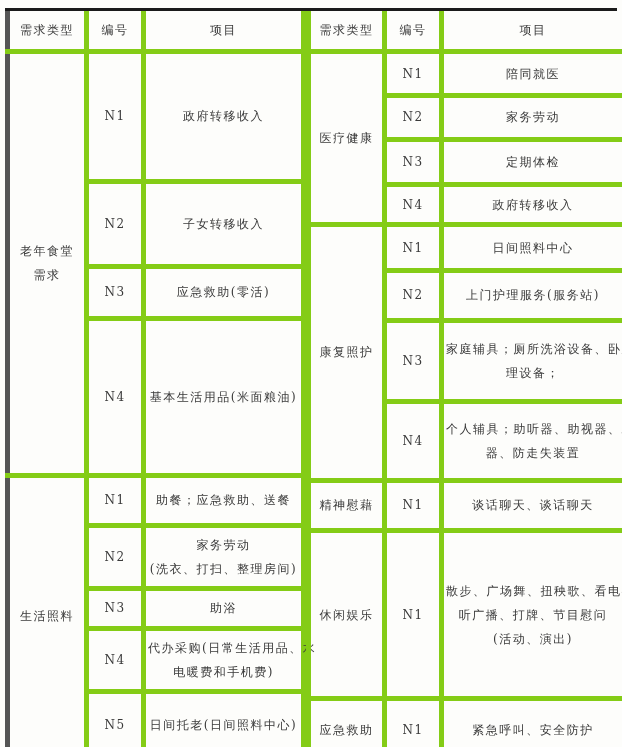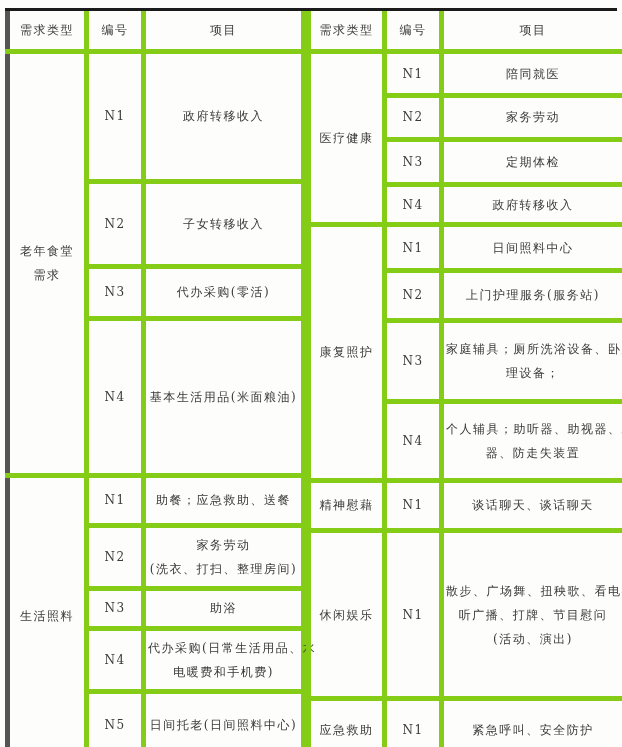--- a/index.html
+++ b/index.html
@@ -70,21 +70,21 @@
 需求</td>
         <td>N1</td>
         <td>政府转移收入</td>
       </tr>
       <tr style="height:85px">
         <td>N2</td>
         <td>子女转移收入</td>
       </tr>
       <tr style="height:52px">
         <td>N3</td>
-        <td>代办采购(零活)</td>
+        <td>应急救助(零活)</td>
       </tr>
       <tr style="height:157px">
         <td>N4</td>
         <td>基本生活用品(米面粮油)</td>
       </tr>
       <tr style="height:50px">
         <td class="type-cell" rowspan="5">生活照料</td>
         <td>N1</td>
         <td>助餐；应急救助、送餐</td>
       </tr>

